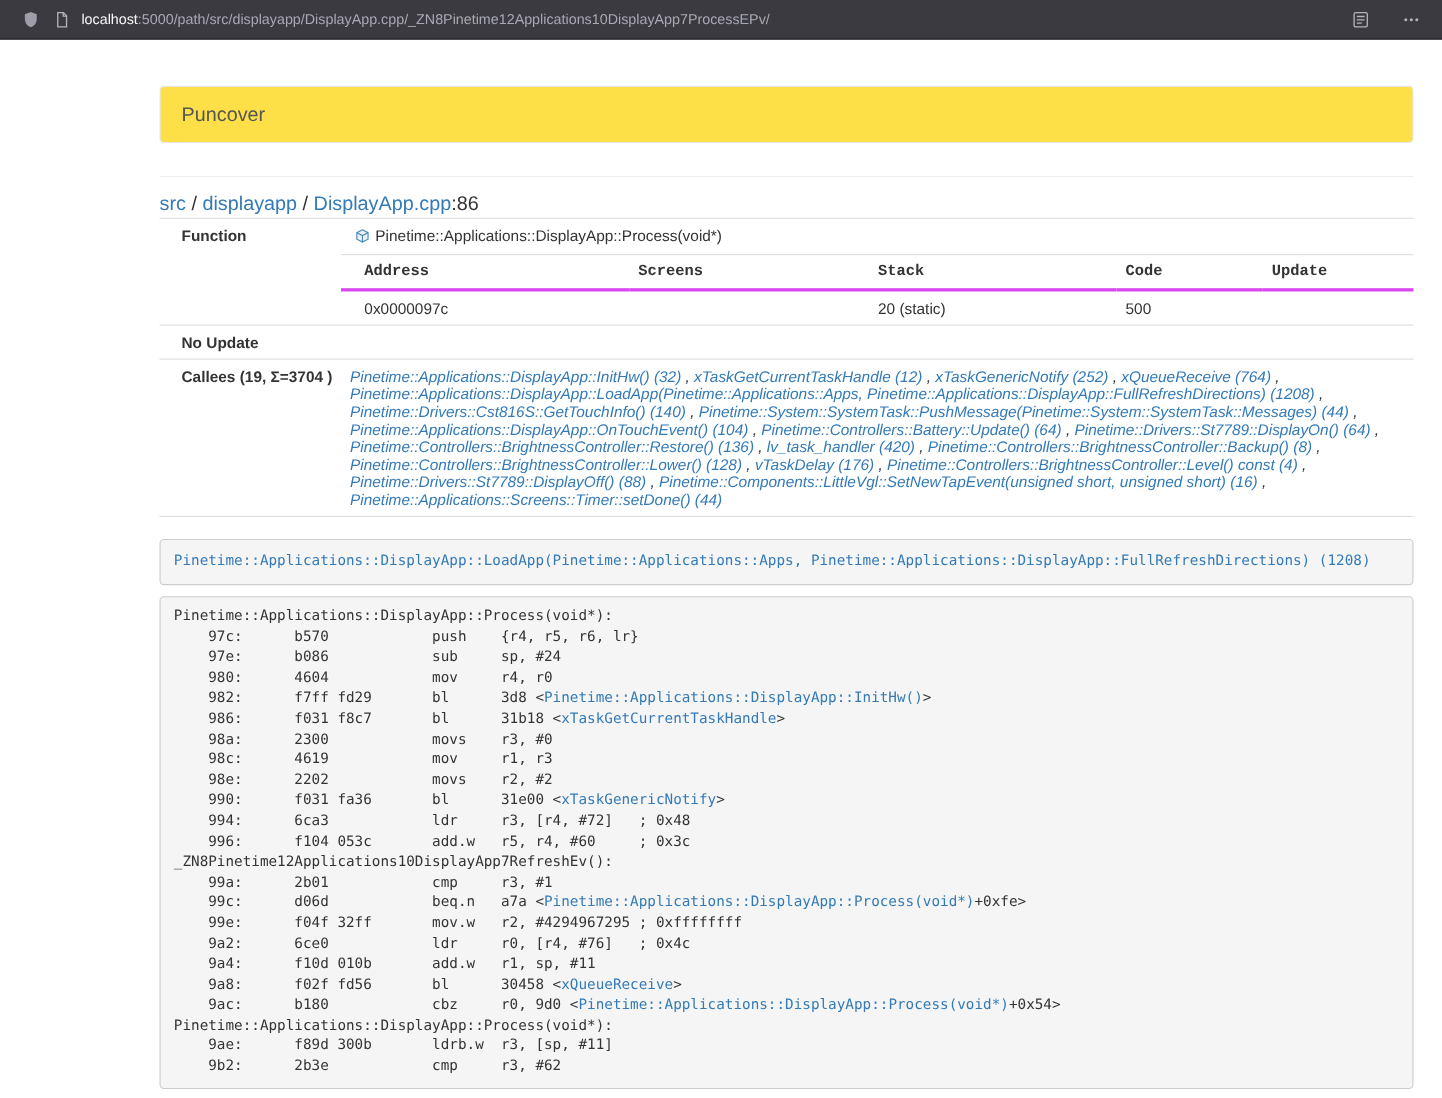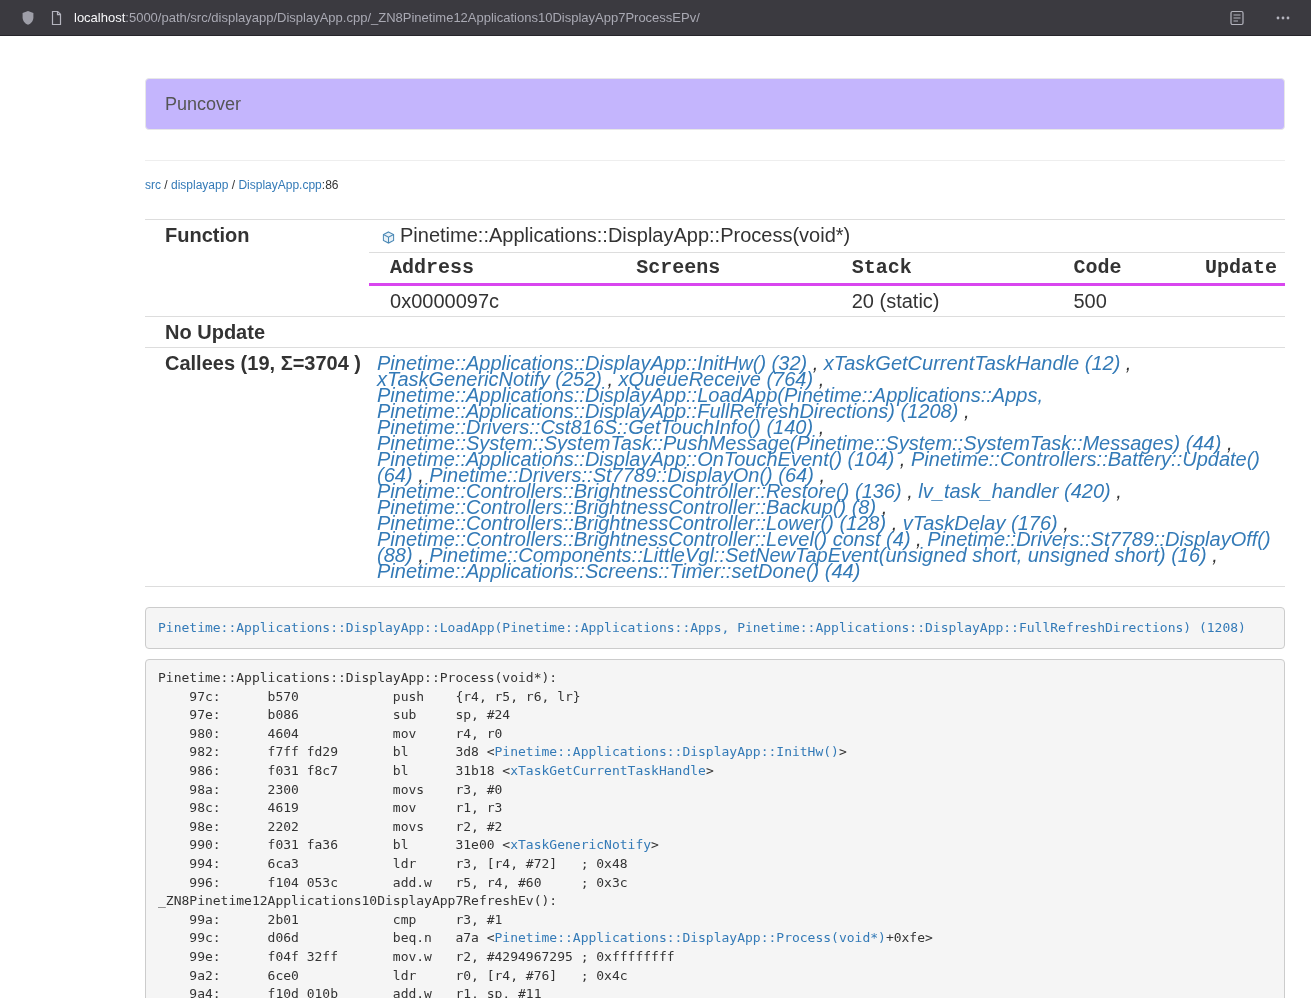--- a/index.html
+++ b/index.html
@@ -12,32 +12,32 @@
   .bicon { display:inline-flex; align-items:center; justify-content:center;
            width:28px; height:28px; flex:0 0 auto; }
   .url-text { font-size:13px; margin-left:4px; white-space:nowrap; overflow:hidden; flex:1 1 auto; }
   .url-host { color:#f9f9fb; }
   .url-path { color:#a9a9b3; }
   .right-icons { display:flex; align-items:center; gap:18px; margin-left:12px; }
 
   
   .container { width:1140px; margin-left:145px; }
 
-  .navbar-well { margin-top:42px; background:#c4b5fd; border:1px solid #e7e7e7;
+  .navbar-well { margin-top:42px; background:#fde047; border:1px solid #e7e7e7;
                  border-radius:4px; height:52px; display:flex; align-items:center; }
   .brand { font-size:18px; color:#555; padding-left:19px; }
 
   hr.divider { border:none; border-top:1px solid #eee; margin:30px 0 14px 0; }
 
-  .breadcrumb { font-size:12px; color:#333; line-height:20px; }
+  .breadcrumb { font-size:18px; color:#333; line-height:20px; }
   a { color:#337ab7; text-decoration:none; }
 
   
-  table.func { width:100%; border-collapse:collapse; margin-top:24px; margin-bottom:20px;
-               font-size:20px; border-bottom:1px solid #ddd; }
+  table.func { width:100%; border-collapse:collapse; margin-top:3px; margin-bottom:20px;
+               font-size:14px; border-bottom:1px solid #ddd; }
   table.func > tbody > tr > th,
   table.func > tbody > tr > td { border-top:1px solid #ddd; padding:7px 8px;
                                  vertical-align:top; text-align:left; line-height:16px; }
   th.rowhead { width:146px; font-weight:bold; padding-left:20px !important; white-space:nowrap; }
   td.fn-cell { padding-left:13px !important; }
   .fn-icon { display:inline-block; vertical-align:-2px; margin-right:5px; }
   td.stats-cell { padding:0 !important; }
 
   table.stats { width:100%; border-collapse:collapse; }
   table.stats th, table.stats td { padding:7px 8px; text-align:left; line-height:16px; }

